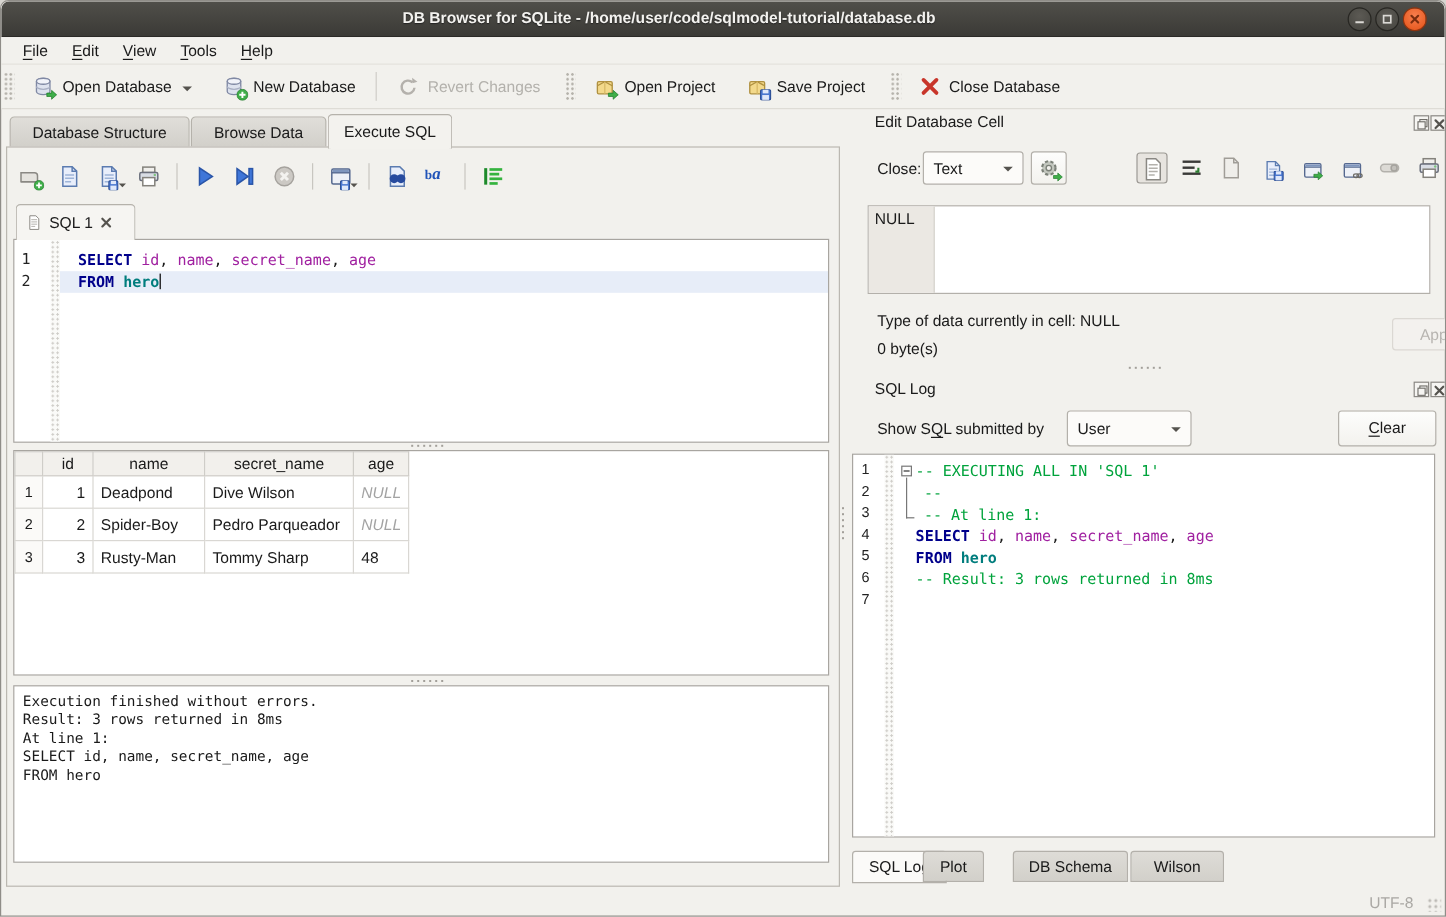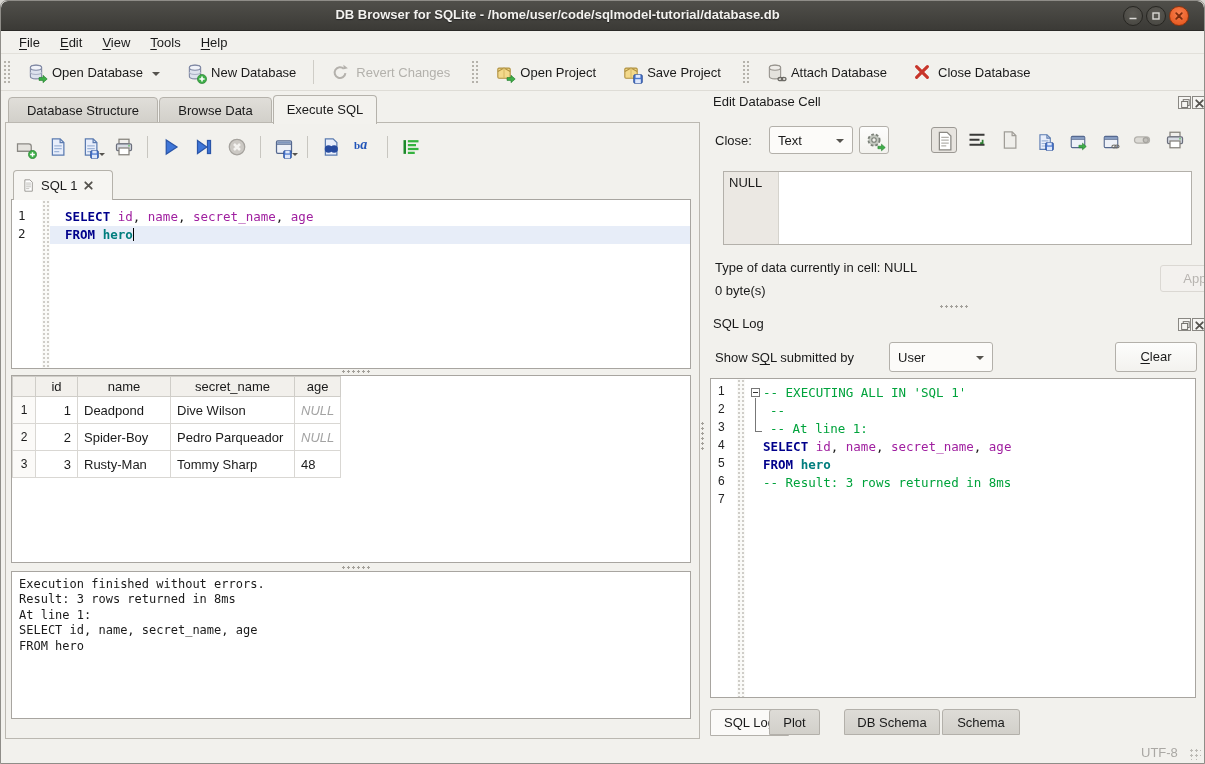--- a/index.html
+++ b/index.html
@@ -1,20 +1,20 @@
 <!DOCTYPE html>
 <html><head>
 <meta charset="utf-8">
 <style>
   * { margin:0; padding:0; box-sizing:border-box; }
   html,body { background:#d8d6d1; }
   body { font-family:"Liberation Sans", sans-serif; font-size:13px; color:#1a1a1a; }
   .window { position:relative; width:1205px; height:764px; background:#f2f1ed;
             border:1px solid #8f8d88; border-radius:7px 7px 0 0; overflow:hidden; }
-  .abs { position:absolute; }
+  .abs { position:absolute;margin-left:16px; }
 
   
   .titlebar { position:absolute; left:0; top:0; width:100%; height:30px;
     background:linear-gradient(#504f4a,#3b3a36); border-bottom:1px solid #2b2a27;
     border-radius:7px 7px 0 0; }
   .titlebar .title { position:absolute; left:0; right:90px; top:6px; text-align:center;
     color:#f3f2ef; font-weight:bold; font-size:13px; text-shadow:0 1px 1px #222; }
   .winbtn { position:absolute; top:5px; width:20px; height:20px; border-radius:50%;
     background:radial-gradient(circle at 50% 35%, #5c5a54, #45443f);
     border:1px solid #272622; }
@@ -351,31 +351,20 @@
           <svg class="main" width="18" height="18">
             <use href="#s-box"></use>
           </svg>
           <svg class="badge" width="10" height="10">
             <use href="#b-floppy"></use>
           </svg>
         </span>
       <span class="tb-label">Save Project</span>
     </div>
     <div class="tb-handle" style="margin-left:8px"></div>
-    <div class="tb-btn">
-      <span class="icw">
-          <svg class="main" width="18" height="18">
-            <use href="#s-db-gray"></use>
-          </svg>
-          <svg class="badge" width="10" height="10">
-            <use href="#b-chain"></use>
-          </svg>
-        </span>
-      <span class="tb-label">Attach Database</span>
-    </div>
     <div class="tb-btn">
       <span class="icw">
           <svg class="main" width="18" height="18">
             <use href="#s-redx"></use>
           </svg>
         </span>
       <span class="tb-label">Close Database</span>
     </div>
   </div>
 
@@ -649,18 +638,18 @@
     <div class="log-line cmt" style="top:23px;padding-left:7px">--</div>
     <div class="log-line cmt" style="top:41px;padding-left:7px">-- At line 1:</div>
     <div class="log-line" style="top:59px"><span class="kw">SELECT </span><span class="ident">id</span><span>, </span><span class="ident">name</span><span>, </span><span class="ident">secret_name</span><span>, </span><span class="ident">age</span></div>
     <div class="log-line" style="top:77px"><span class="kw">FROM </span><span class="tbl">hero</span></div>
     <div class="log-line cmt" style="top:95px">-- Result: 3 rows returned in 8ms</div>
   </div>
 
   <div class="bottom-tab active" style="left:709px;width:79px"><span>SQL Log</span></div>
   <div class="bottom-tab" style="left:768px;width:51px"><span>Plot</span></div>
   <div class="bottom-tab" style="left:843px;width:96px"><span>DB Schema</span></div>
-  <div class="bottom-tab" style="left:941px;width:78px"><span>Schema</span></div>
+  <div class="bottom-tab" style="left:941px;width:78px"><span>Wilson</span></div>
 
   <div class="statusbar-text" style="left:1140px;top:744px">UTF-8</div>
   <div class="grip"></div>
 
 </div>
 
 </body></html>

